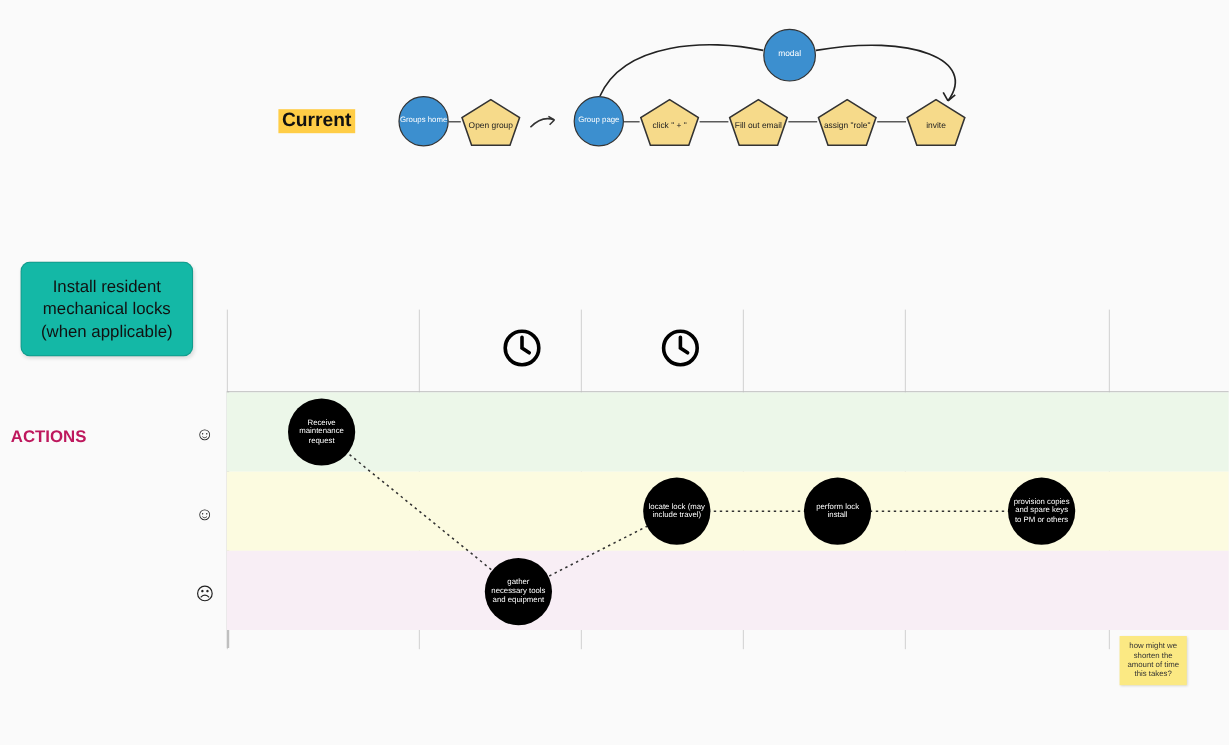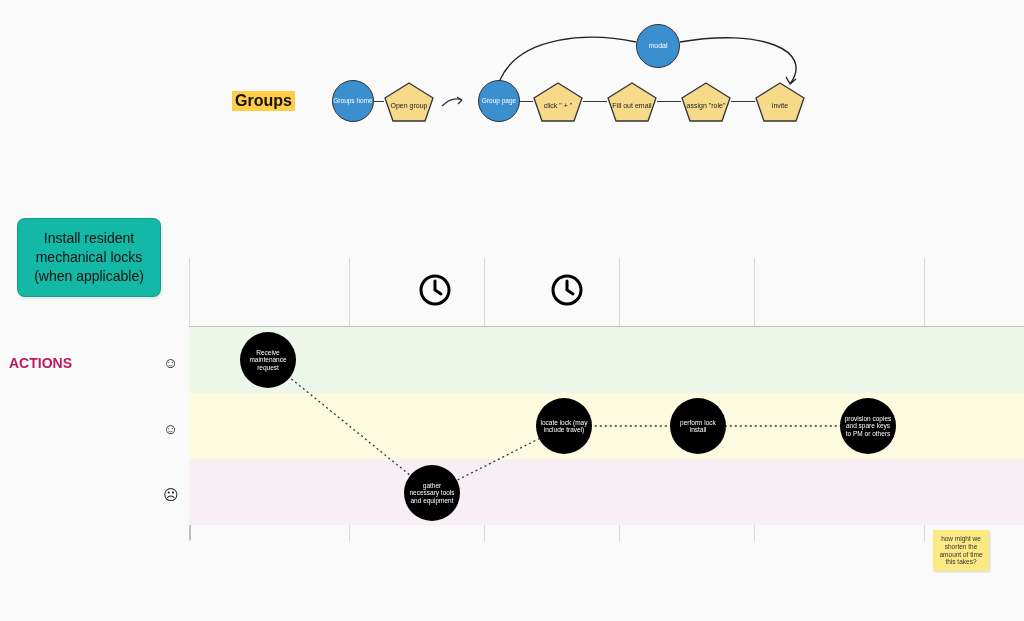--- a/index.html
+++ b/index.html
@@ -24,21 +24,21 @@
   .band.p{background:#f8eef5}
   .emo{position:absolute;font-size:15px;color:#222}
   .row-label{position:absolute;font-weight:800;font-size:14px;color:#be185d}
   .actnode{position:absolute;width:56px;height:56px;border-radius:50%;background:#000;color:#fff;display:flex;align-items:center;justify-content:center;text-align:center;font-size:6.5px;line-height:1.15;padding:4px;z-index:5}
   .sticky{position:absolute;background:#fbe983;width:56px;padding:5px 4px;font-size:6.5px;line-height:1.2;color:#333;box-shadow:1px 1px 2px rgba(0,0,0,.15);text-align:center}
   svg.overlay{position:absolute;inset:0;width:1024px;height:621px;pointer-events:none;z-index:4}
 </style>
 </head>
 <body>
 
-<div class="abs current-label" style="left:232px;top:91px">Groups</div>
+<div class="abs current-label" style="left:232px;top:91px">Current</div>
 
 <div class="abs circ circ-s" style="left:332px;top:80px">
     <span>Groups home</span>
   </div>
 
 <div class="pent" style="left:384px;top:82px">
   <svg viewBox="0 0 50 40">
       <polygon points="25,1 49,16 41,39 9,39 1,16" fill="#f6da8a" stroke="#333" stroke-width="1.3"></polygon>
     </svg>
   <span>Open group</span>

